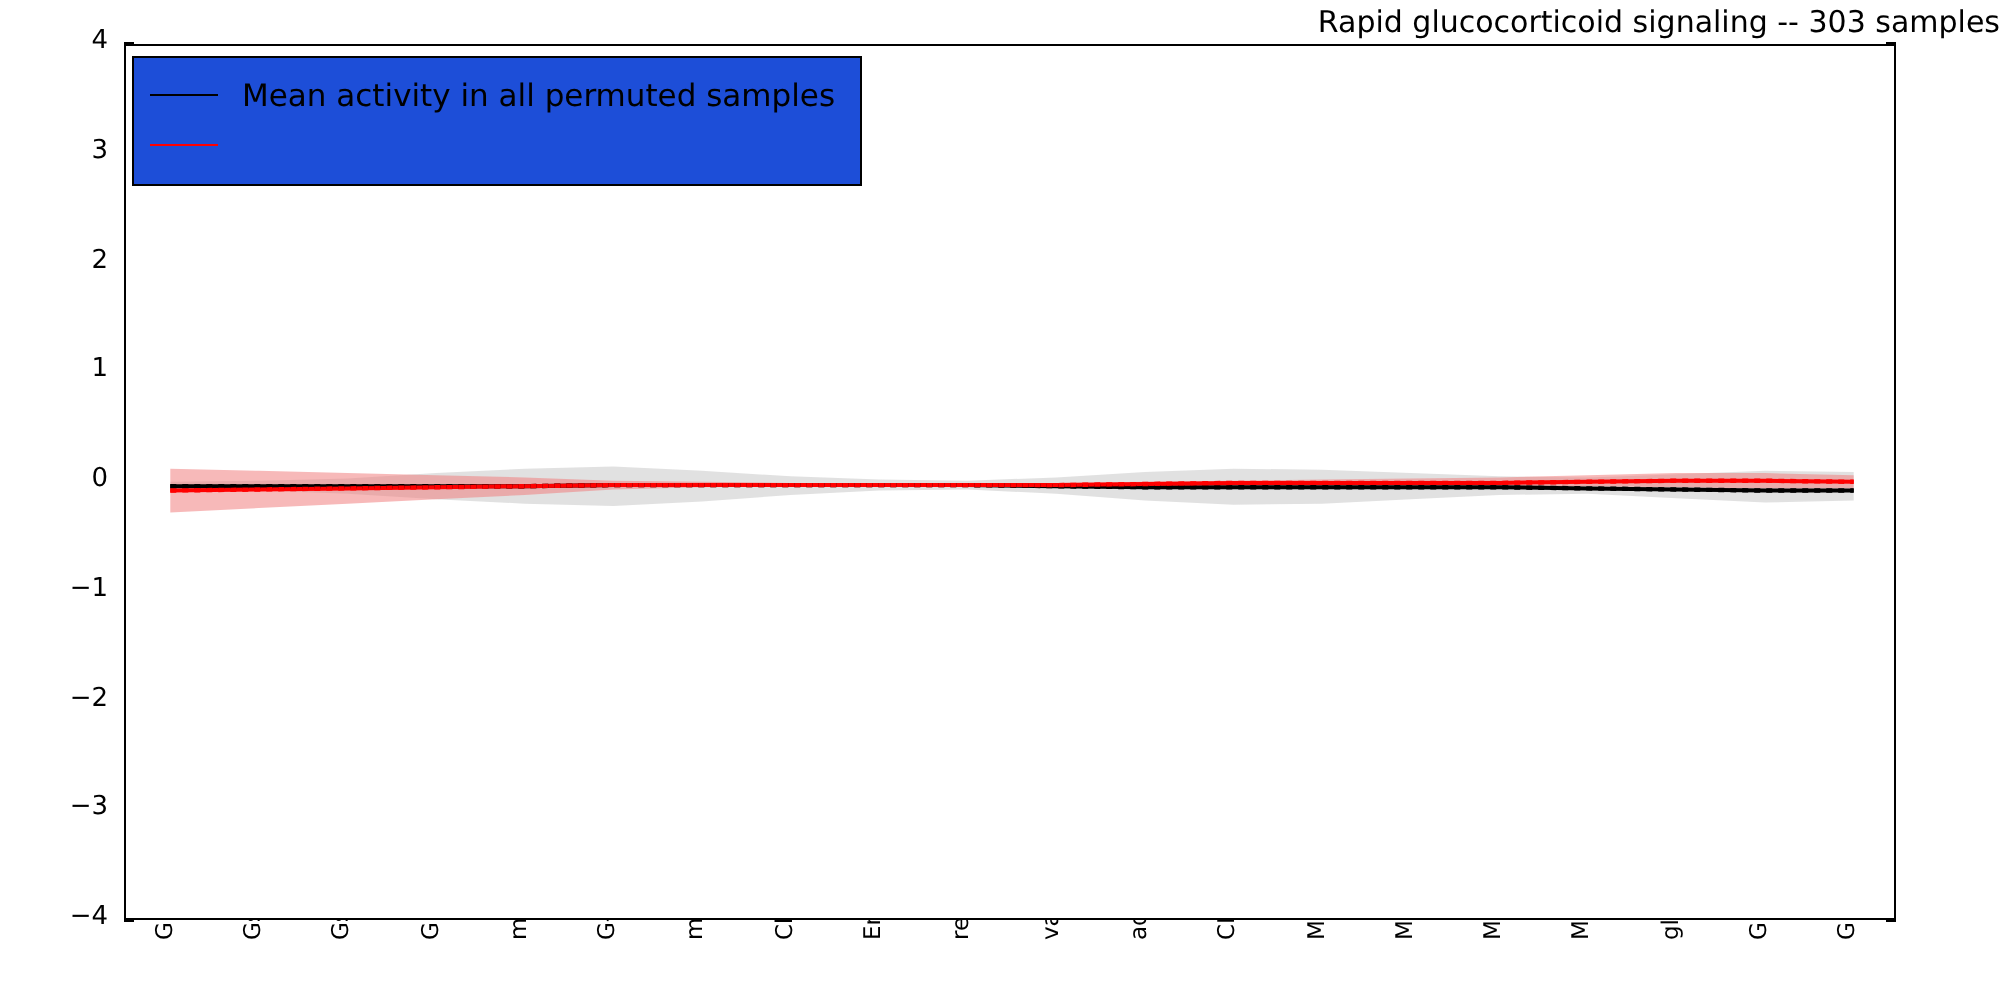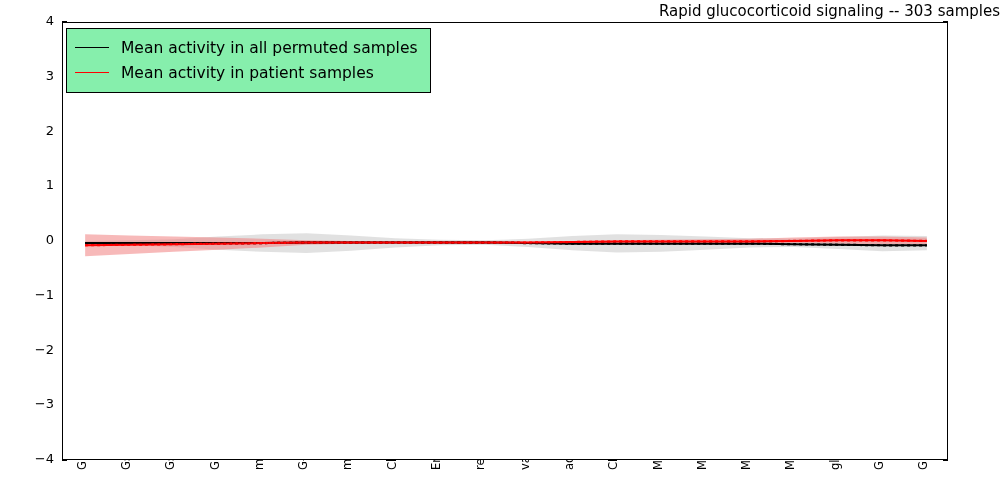--- a/index.html
+++ b/index.html
@@ -29,21 +29,21 @@
     font-size:13px;color:#000;
   }
   .xlabel{
     position:absolute;font-size:11.5px;color:#000;white-space:nowrap;
     transform-origin:left bottom;transform:rotate(-90deg);
   }
 
   
   #legend{
     position:absolute;left:66px;top:28px;
-    border:1.3px solid #000;background:#86efac;
+    border:1.3px solid #000;background:#1d4ed8;
     padding:6px 12px 7px 8px;box-sizing:border-box;
   }
   .legend-row{display:flex;align-items:center;height:25px;}
   .legend-swatch{width:34px;height:0;border-top:1.6px solid #000;margin-right:12px;}
   .legend-swatch.red{border-top-color:#ff0000;}
   .legend-text{font-size:15.5px;color:#000;white-space:nowrap;}
 </style>
 </head>
 <body>
 
@@ -159,17 +159,16 @@
     </div>
   </div>
 
   <div id="legend">
       <div class="legend-row">
         <span class="legend-swatch"></span>
         <span class="legend-text">Mean activity in all permuted samples</span>
       </div>
       <div class="legend-row">
         <span class="legend-swatch red"></span>
-        <span class="legend-text">Mean activity in patient samples</span>
       </div>
     </div>
 
 </div>
 
 </body></html>

